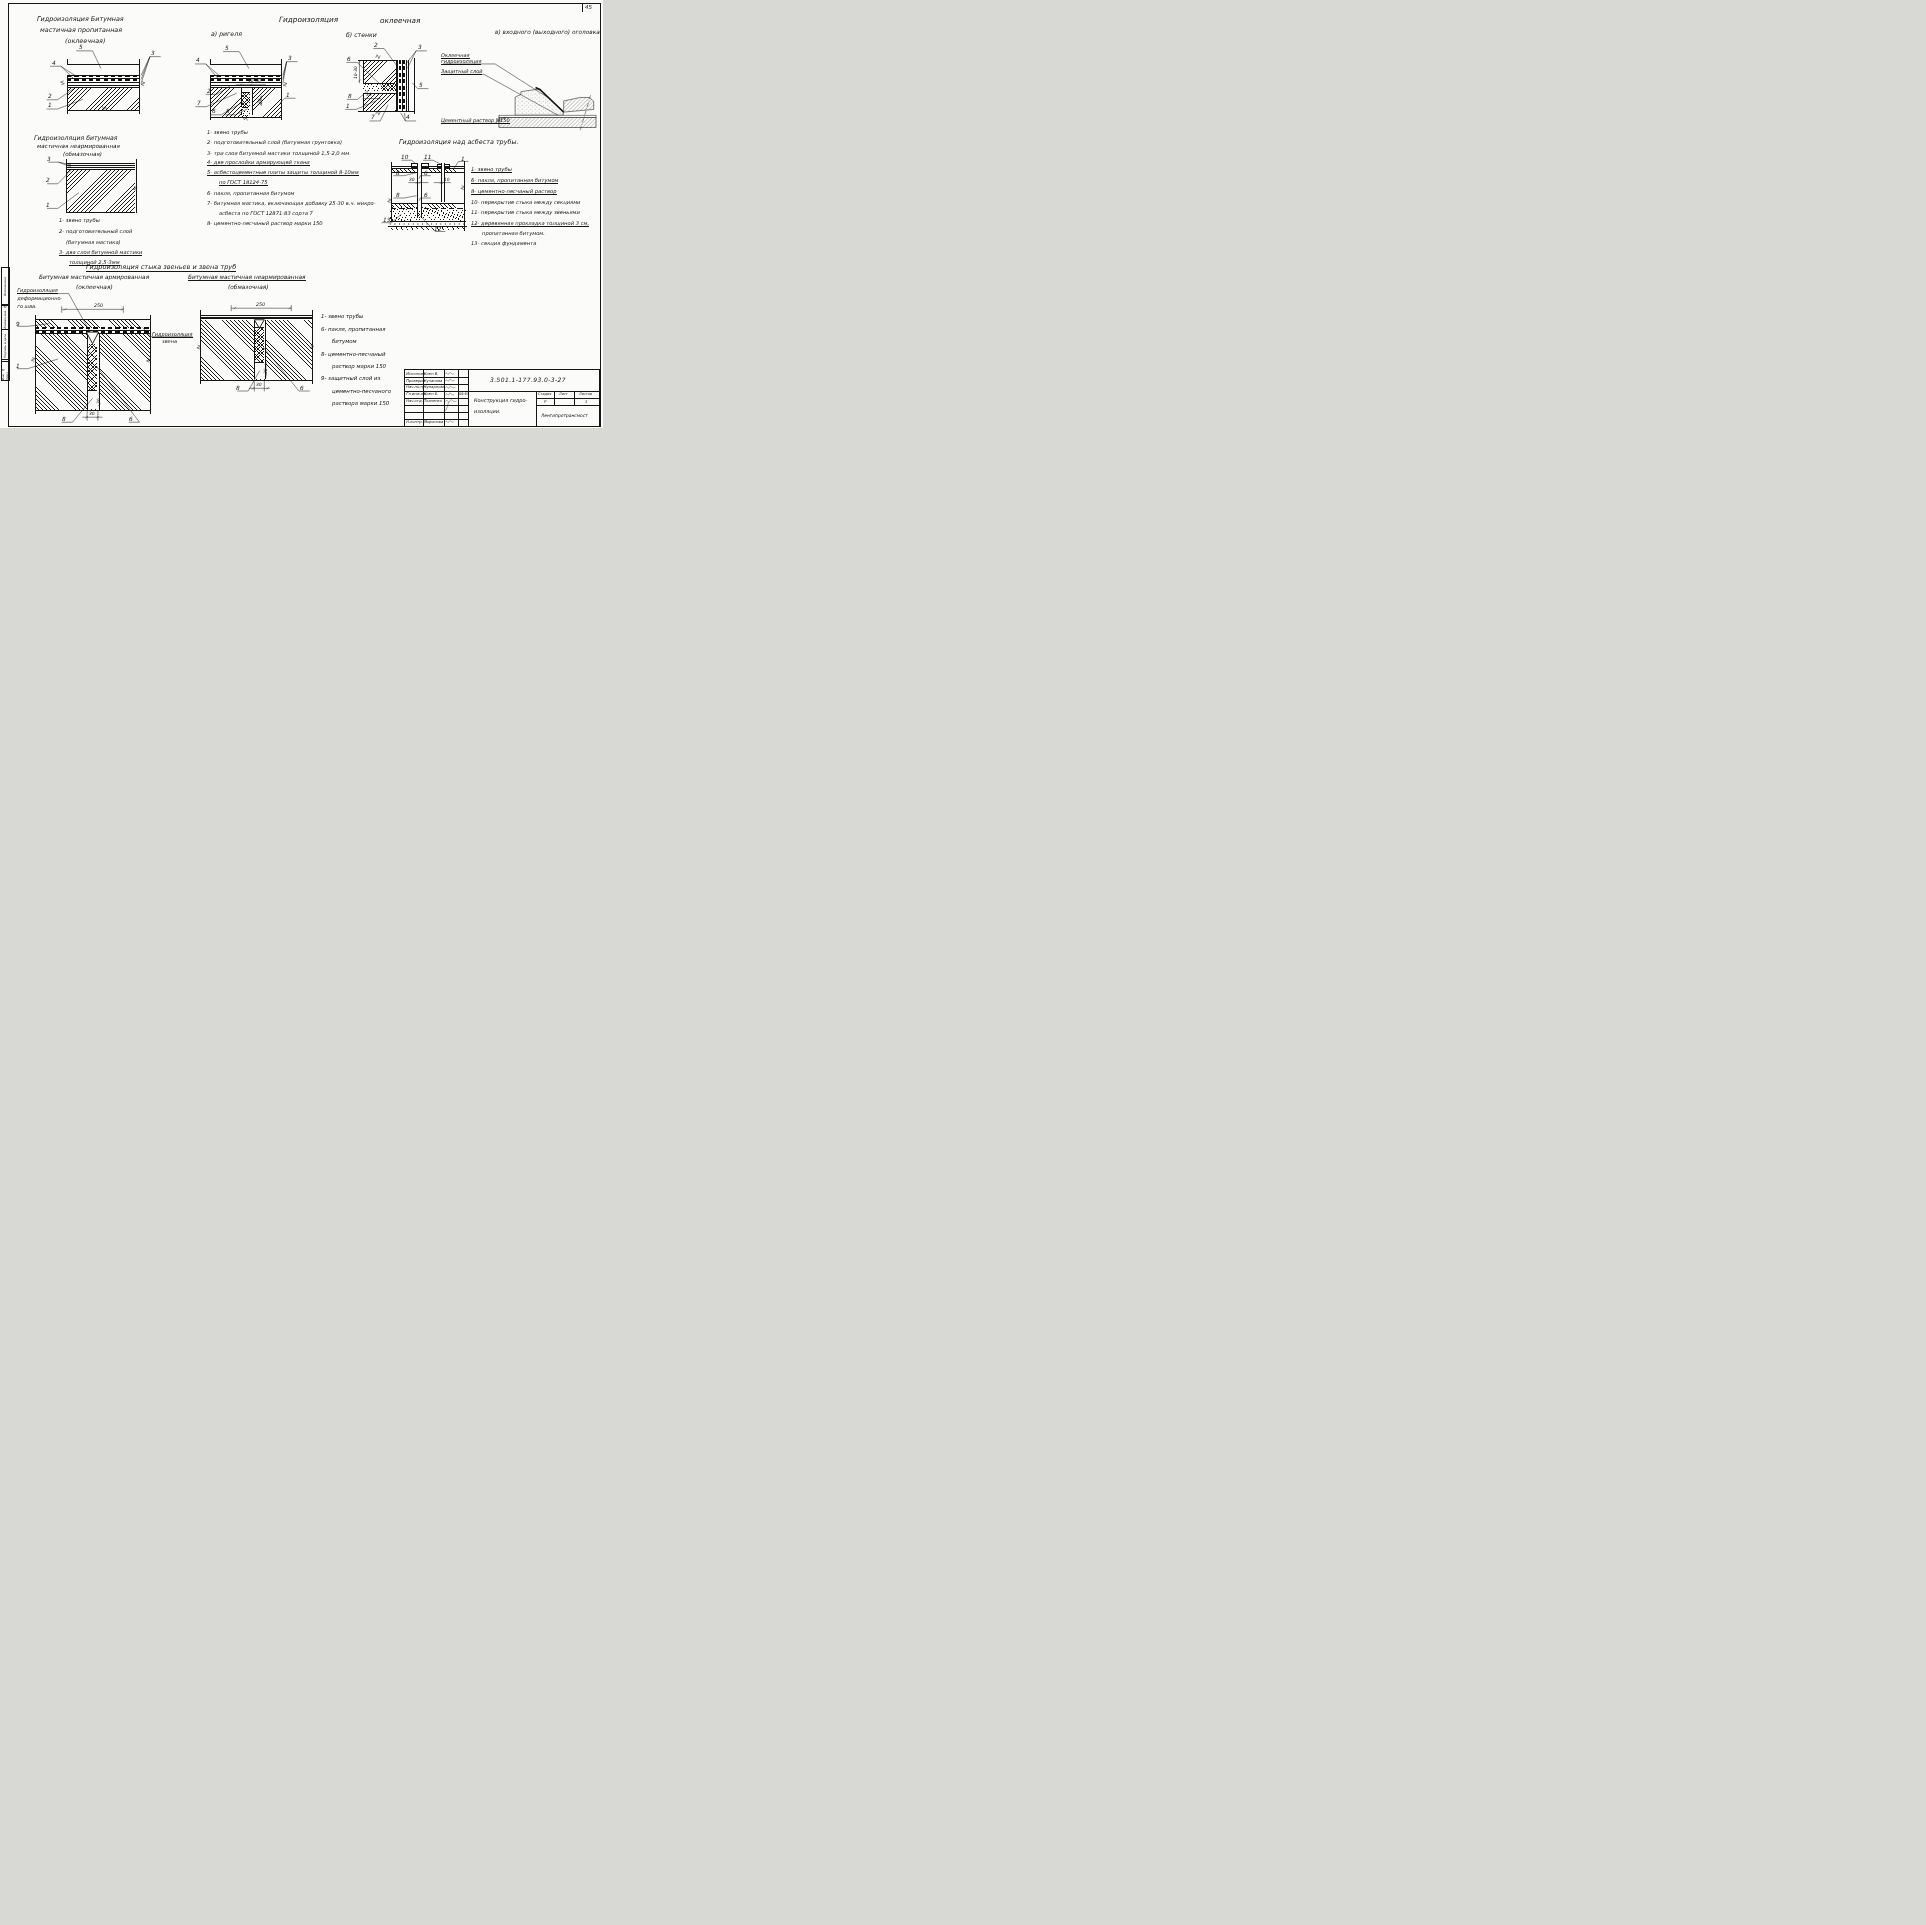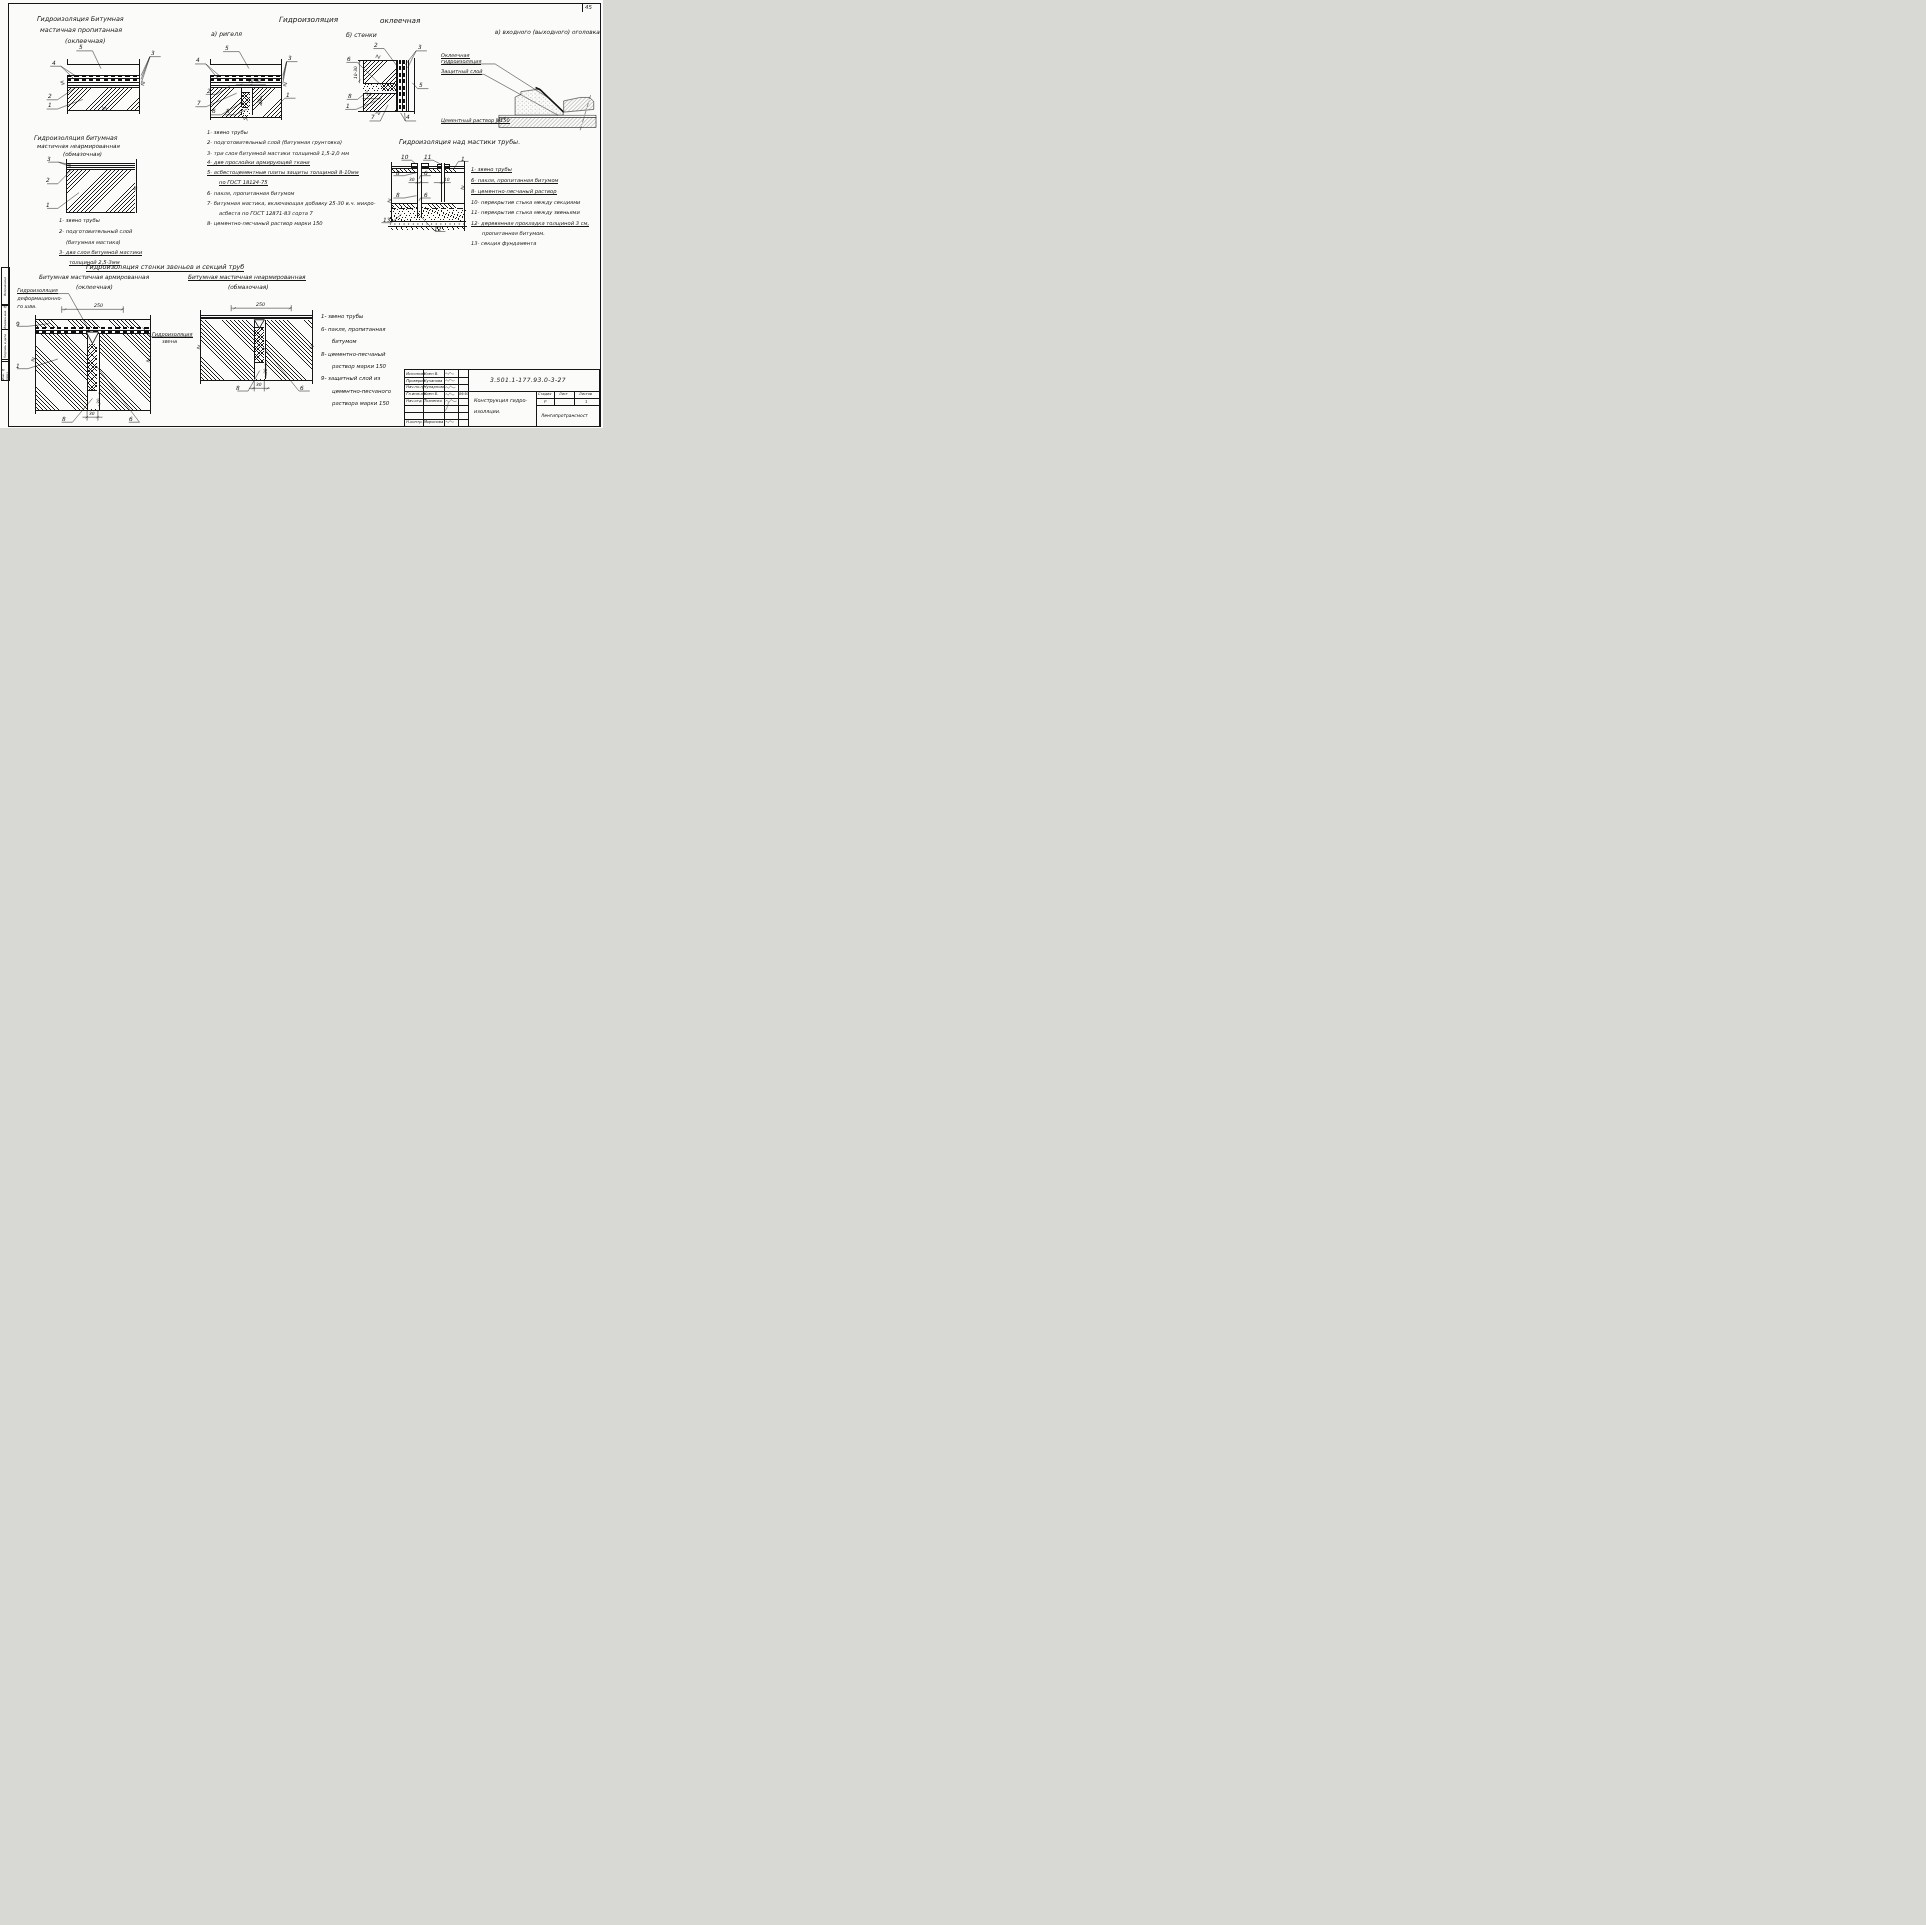--- a/index.html
+++ b/index.html
@@ -288,42 +288,42 @@
   <div class="t" style="left:63px;top:151px;font-size:5.6px;">(обмазочная)</div>
   <div class="co" style="left:47px;top:156px;">3</div>
   <div class="co" style="left:46px;top:177px;">2</div>
   <div class="co" style="left:46px;top:202px;">1</div>
   <div class="t" style="left:59px;top:217px;font-size:5.2px;">1- звено трубы</div>
   <div class="t" style="left:59px;top:228px;font-size:5.2px;">2- подготовительный слой</div>
   <div class="t" style="left:66px;top:239px;font-size:5.2px;">(битумная мастика)</div>
   <div class="t ul" style="left:59px;top:249px;font-size:5.2px;">3- два слоя битумной мастики</div>
   <div class="t ul" style="left:69px;top:259px;font-size:5.2px;">толщиной 2,5-3мм</div>
 
-  <div class="t" style="left:399px;top:138px;font-size:6.4px;">Гидроизоляция над мастики трубы.</div>
+  <div class="t" style="left:399px;top:138px;font-size:6.4px;">Гидроизоляция над асбеста трубы.</div>
   <div class="co" style="left:401px;top:154px;">10</div>
   <div class="co" style="left:424px;top:154px;">11</div>
   <div class="co" style="left:461px;top:156px;">1</div>
   <div class="co" style="left:396px;top:170px;">8</div>
   <div class="co" style="left:424px;top:170px;">6</div>
   <div class="co" style="left:396px;top:192px;">8</div>
   <div class="co" style="left:424px;top:192px;">6</div>
   <div class="co" style="left:383px;top:217px;">13</div>
   <div class="co" style="left:434px;top:226px;">12</div>
   <div class="dim" style="left:409px;top:177px;">30</div>
   <div class="dim" style="left:444px;top:177px;">10</div>
   <div class="t ul" style="left:471px;top:166px;font-size:5.2px;">1- звено трубы</div>
   <div class="t ul" style="left:471px;top:177px;font-size:5.2px;">6- пакля, пропитанная битумом</div>
   <div class="t ul" style="left:471px;top:188px;font-size:5.2px;">8- цементно-песчаный раствор</div>
   <div class="t" style="left:471px;top:199px;font-size:5.2px;">10- перекрытие стыка между секциями</div>
   <div class="t" style="left:471px;top:209px;font-size:5.2px;">11- перекрытие стыка между звеньями</div>
   <div class="t ul" style="left:471px;top:220px;font-size:5.2px;">12- деревянная прокладка толщиной 3 см,</div>
   <div class="t" style="left:482px;top:230px;font-size:5.2px;">пропитанная битумом.</div>
   <div class="t" style="left:471px;top:240px;font-size:5.2px;">13- секция фундамента</div>
 
-  <div class="t ul" style="left:86px;top:263px;font-size:6.5px;">Гидроизоляция стенки звеньев и секций труб</div>
+  <div class="t ul" style="left:86px;top:263px;font-size:6.5px;">Гидроизоляция стыка звеньев и звена труб</div>
   <div class="t" style="left:39px;top:274px;font-size:5.8px;">Битумная мастичная армированная</div>
   <div class="t" style="left:76px;top:284px;font-size:5.8px;">(оклеечная)</div>
   <div class="t ul" style="left:188px;top:274px;font-size:5.8px;">Битумная мастичная неармированная</div>
   <div class="t" style="left:228px;top:284px;font-size:5.8px;">(обмазочная)</div>
 
   <div class="t ul" style="left:17.3px;top:287px;font-size:5px;">Гидроизоляция</div>
   <div class="t" style="left:17.3px;top:295px;font-size:5px;">деформационно-</div>
   <div class="t" style="left:17.3px;top:303px;font-size:5px;">го шва.</div>
 
   <div class="t ul" style="left:152px;top:331px;font-size:5px;">Гидроизоляция</div>

